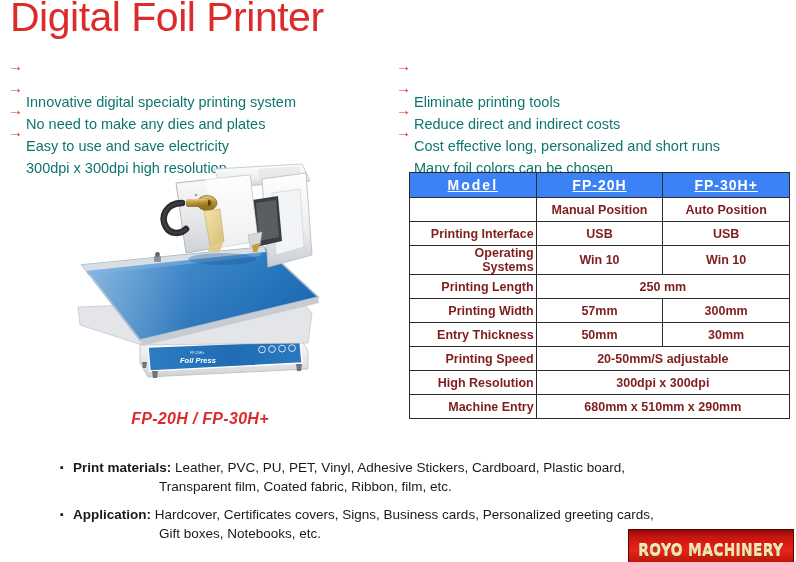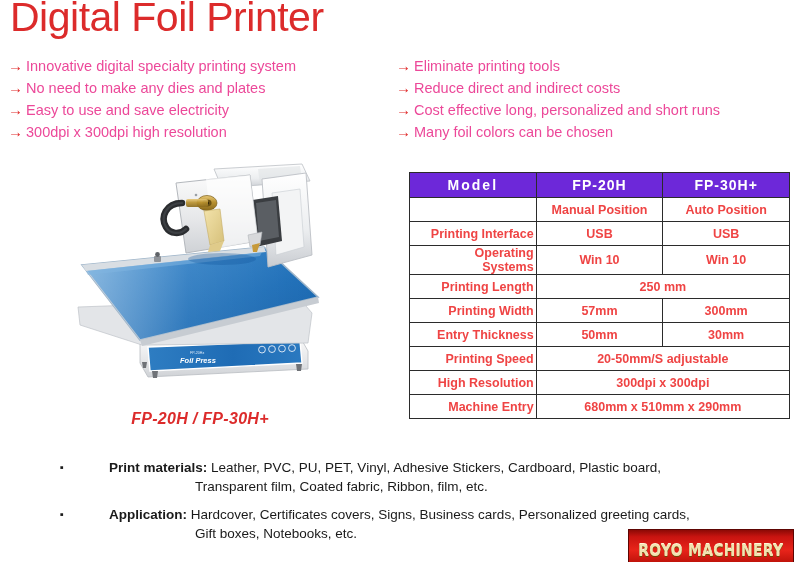--- a/index.html
+++ b/index.html
@@ -49,22 +49,23 @@
   }
   .arrow-icon {
     color: #e02a2a;
     font-size: 15px;
     width: 18px;
     flex: 0 0 18px;
     line-height: 22px;
   }
   .feat-text {
     font-size: 14.5px;
-    color: #ec4899;
+    color: #0f766e;
     line-height: 22px;
+    margin-top: 36px;
   }
 
   
   .product-area {
     position: absolute;
     left: 0px;
     top: 155px;
     width: 400px;
     height: 280px;
   }
@@ -92,29 +93,30 @@
     border-collapse: collapse;
     table-layout: fixed;
   }
   .spec-table td {
     border: 1.6px solid #2b2b2b;
     height: 23px;
     font-size: 12.5px;
     font-weight: bold;
     text-align: center;
     padding: 0 2px;
-    color: #ef4444;
+    color: #7f1d1d;
     font-family: "Liberation Sans", sans-serif;
   }
   .spec-table .hdr {
-    background: #6d28d9;
+    background: #3b82f6;
     color: #ffffff;
     font-size: 14px;
     letter-spacing: 1px;
     height: 24px;
+    text-decoration: underline;
   }
   .spec-table .hdr.model { letter-spacing: 2px; }
   .spec-table .rowlabel {
     text-align: right;
     padding-left: 16px;
     font-weight: bold;
   }
   .spec-table .blank { background: #ffffff; }
   .spec-table .sub { font-weight: bold; }
 
@@ -125,21 +127,21 @@
     top: 458px;
     width: 700px;
   }
   .blk { display: flex; align-items: flex-start; margin-bottom: 9px; }
   .sq-icon {
     flex: 0 0 13px;
     color: #1a1a1a;
     font-size: 11px;
     line-height: 19px;
   }
-  .blk-body { flex: 1 1 auto; margin-left: 36px; }
+  .blk-body { flex: 1 1 auto; }
   .blk-line {
     font-size: 13.5px;
     line-height: 19px;
     color: #1a1a1a;
     white-space: nowrap;
   }
   .blk-line.indent { padding-left: 86px; }
   .blk-key { font-weight: bold; }
 
   

